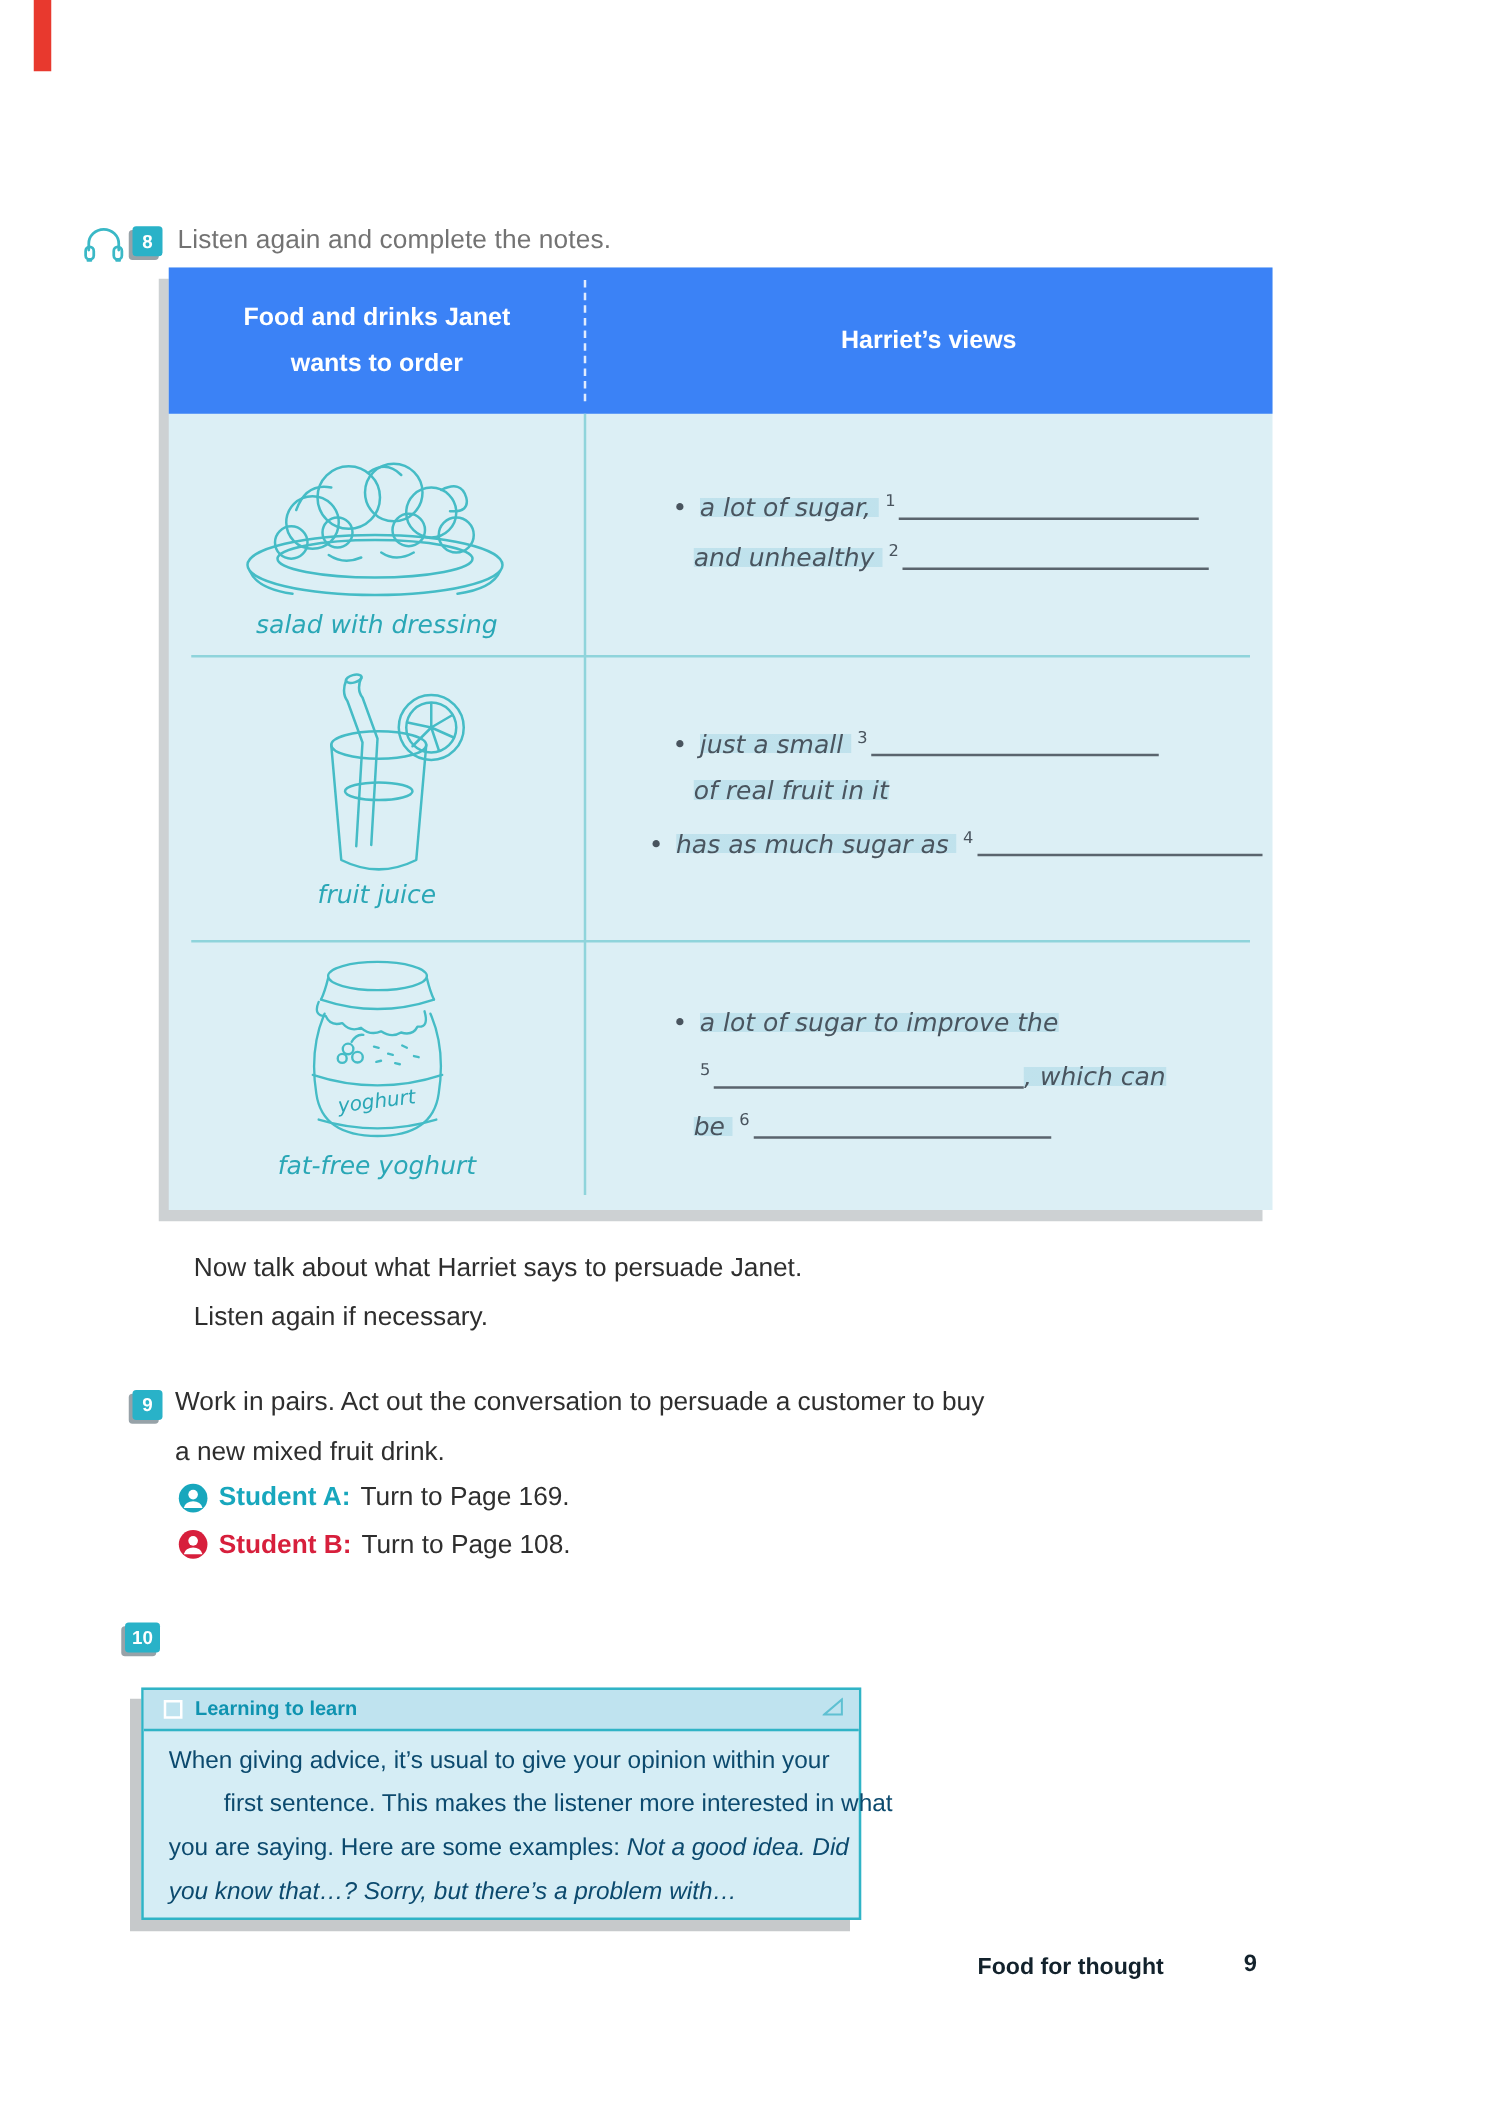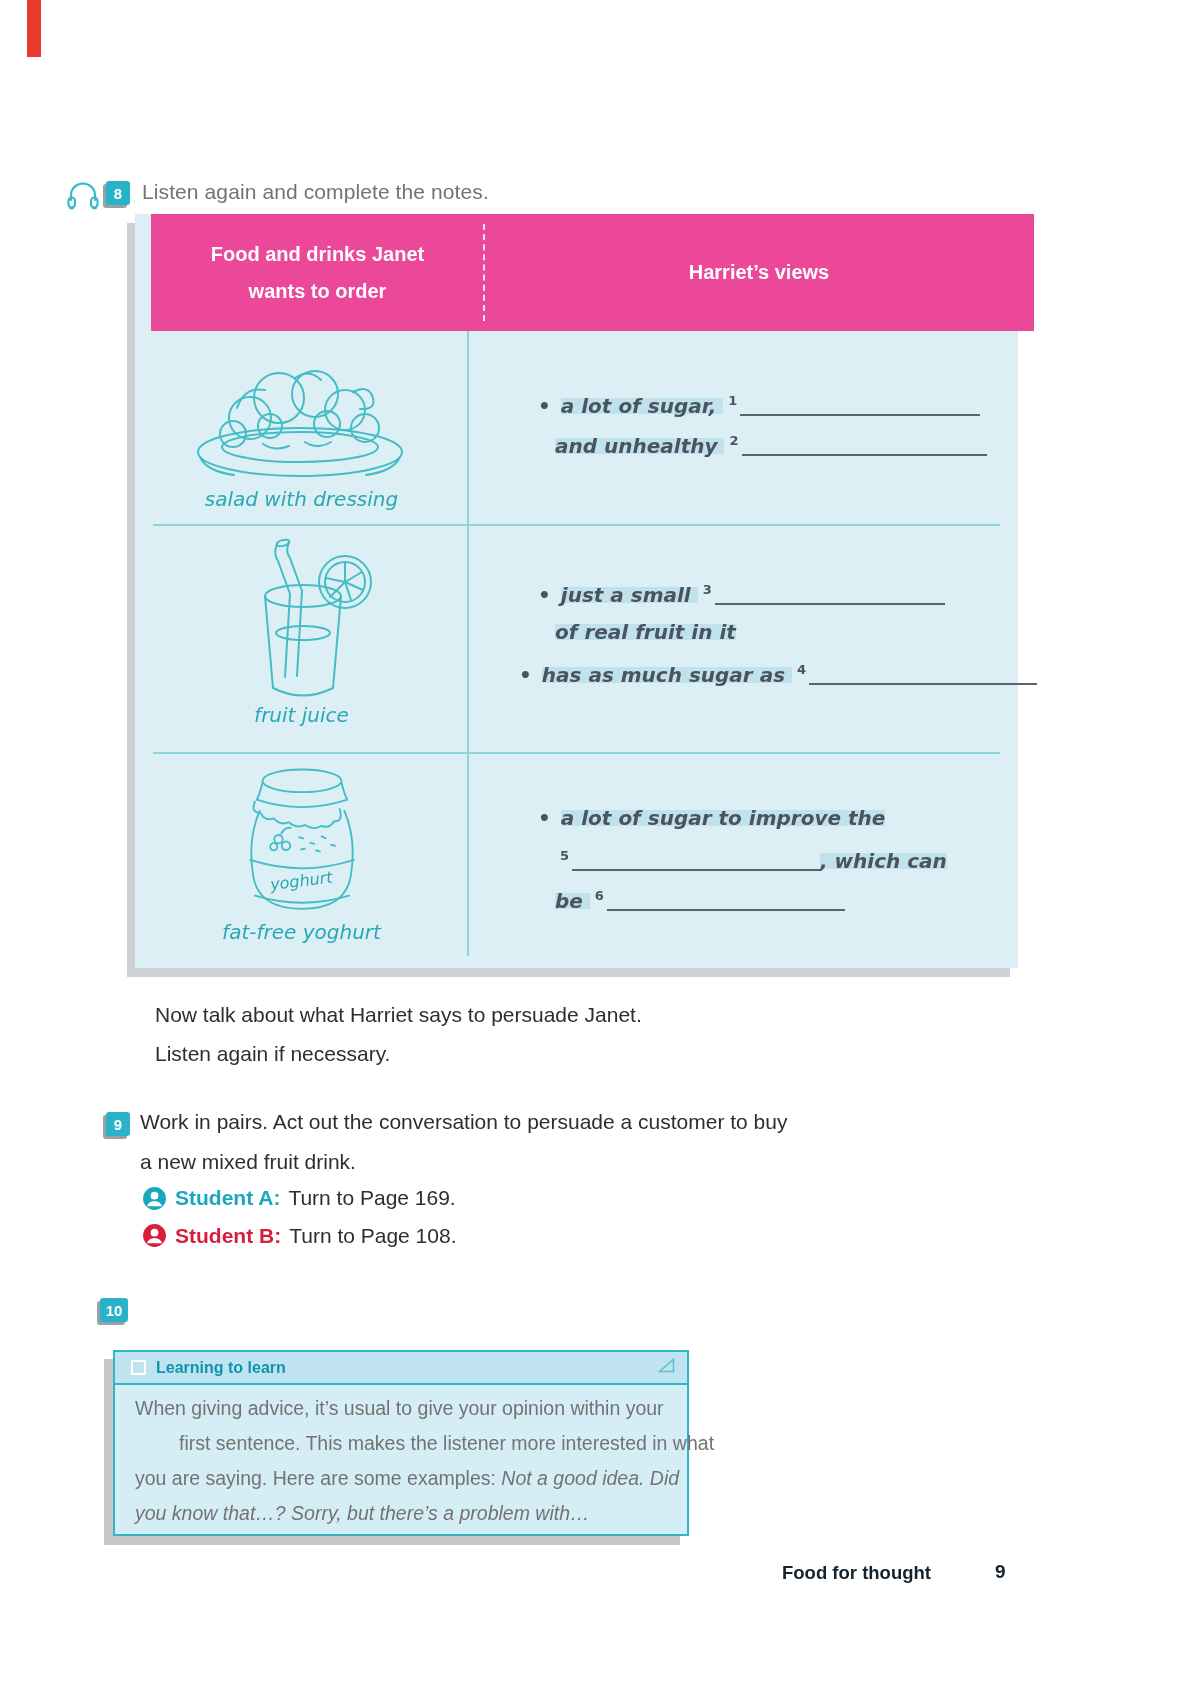--- a/index.html
+++ b/index.html
@@ -13,54 +13,54 @@
   
   .ex-title{font-size:21px;color:#737373;letter-spacing:0.1px;}
   .badge{width:24px;height:24px;background:#29b2c8;color:#fff;font-weight:bold;font-size:15px;
          display:flex;align-items:center;justify-content:center;border-radius:3px;
          box-shadow:-3px 3px 0 #97a2a8;}
   .badge.wide{width:28px;}
 
   
   .notes-table{left:135px;top:214px;width:883px;height:754px;background:#dceff5;
                box-shadow:-8px 9px 0 #cdd1d3;}
-  .tbl-header{position:absolute;left:16px;top:0;width:100%;height:117px;background:#ec4899;display:flex;}
+  .tbl-header{position:absolute;left:0;top:0;width:100%;height:117px;background:#3b82f6;display:flex;}
   .th-left{width:333px;display:flex;flex-direction:column;align-items:center;justify-content:center;
            color:#fff;font-weight:bold;font-size:20px;line-height:37px;}
   .th-right{flex:1;display:flex;align-items:center;justify-content:center;color:#fff;font-weight:bold;font-size:20px;}
   .th-divider{position:absolute;left:332px;top:10px;bottom:10px;width:0;border-left:2px dashed rgba(255,255,255,0.85);}
   .col-divider{position:absolute;left:332px;top:117px;height:625px;width:2px;background:#8fd4db;}
   .row-divider{position:absolute;left:18px;width:847px;height:2px;background:#8fd4db;}
 
   .caption{position:absolute;left:0;width:333px;text-align:center;
            font-family:"DejaVu Sans",sans-serif;font-style:italic;
            color:#2aa7b6;font-size:20px;}
 
   
   .hw{position:absolute;font-family:"DejaVu Sans",sans-serif;font-style:italic;
-      font-size:20px;color:#49545e;white-space:nowrap;font-weight:bold;}
+      font-size:20px;color:#49545e;white-space:nowrap;}
   .hw .bullet{font-style:normal;margin-right:10px;color:#49545e;}
   .hw .seg-text{background:linear-gradient(180deg,rgba(164,213,228,0) 18%,rgba(164,213,228,0.5) 18% 82%,rgba(164,213,228,0) 82%);border-radius:2px;}
   .hw .seg-sup{font-size:13px;font-style:normal;position:relative;top:-8px;margin:0 3px 0 5px;}
   .hw .seg-blank{display:inline-block;border-bottom:2px solid #5a646d;height:1em;transform:translateY(3px);}
 
   
   .body-line{font-size:21px;color:#2e2e2e;}
   .student-label{font-weight:bold;font-size:21px;}
   .sa{color:#18a7bd;} .sb{color:#d71f3c;}
 
   
   .ltl-box{left:113px;top:1350px;width:572px;height:182px;background:#d5edf5;
            border:2px solid #30b4c6;box-shadow:-9px 9px 0 #c6c9cb;}
   .ltl-header{position:absolute;left:0;top:0;right:0;height:31px;background:#bfe3ef;
               border-bottom:2px solid #30b4c6;display:flex;align-items:center;}
   .ltl-check{width:11px;height:11px;border:2px solid #ffffff;margin-left:16px;}
   .ltl-title{color:#0f93b0;font-weight:bold;font-size:16px;margin-left:10px;}
   .ltl-tri{margin-left:auto;margin-right:12px;}
-  .ltl-line{position:absolute;left:20px;font-size:19.5px;color:#737373;white-space:nowrap;}
+  .ltl-line{position:absolute;left:20px;font-size:19.5px;color:#0c4a6e;white-space:nowrap;}
   .ltl-line .it{font-style:italic;}
 
   
   .footer-section{font-weight:bold;font-size:18.5px;color:#13222c;}
   .footer-page{font-weight:bold;font-size:19px;color:#13222c;}
 
   svg.lineart{stroke:#45bcc6;fill:none;stroke-width:2;stroke-linecap:round;stroke-linejoin:round;}
   .jar-word{font-family:"DejaVu Sans",sans-serif;font-style:italic;font-size:17px;fill:#2aa7b6;stroke:none;}
 </style>
 </head>

